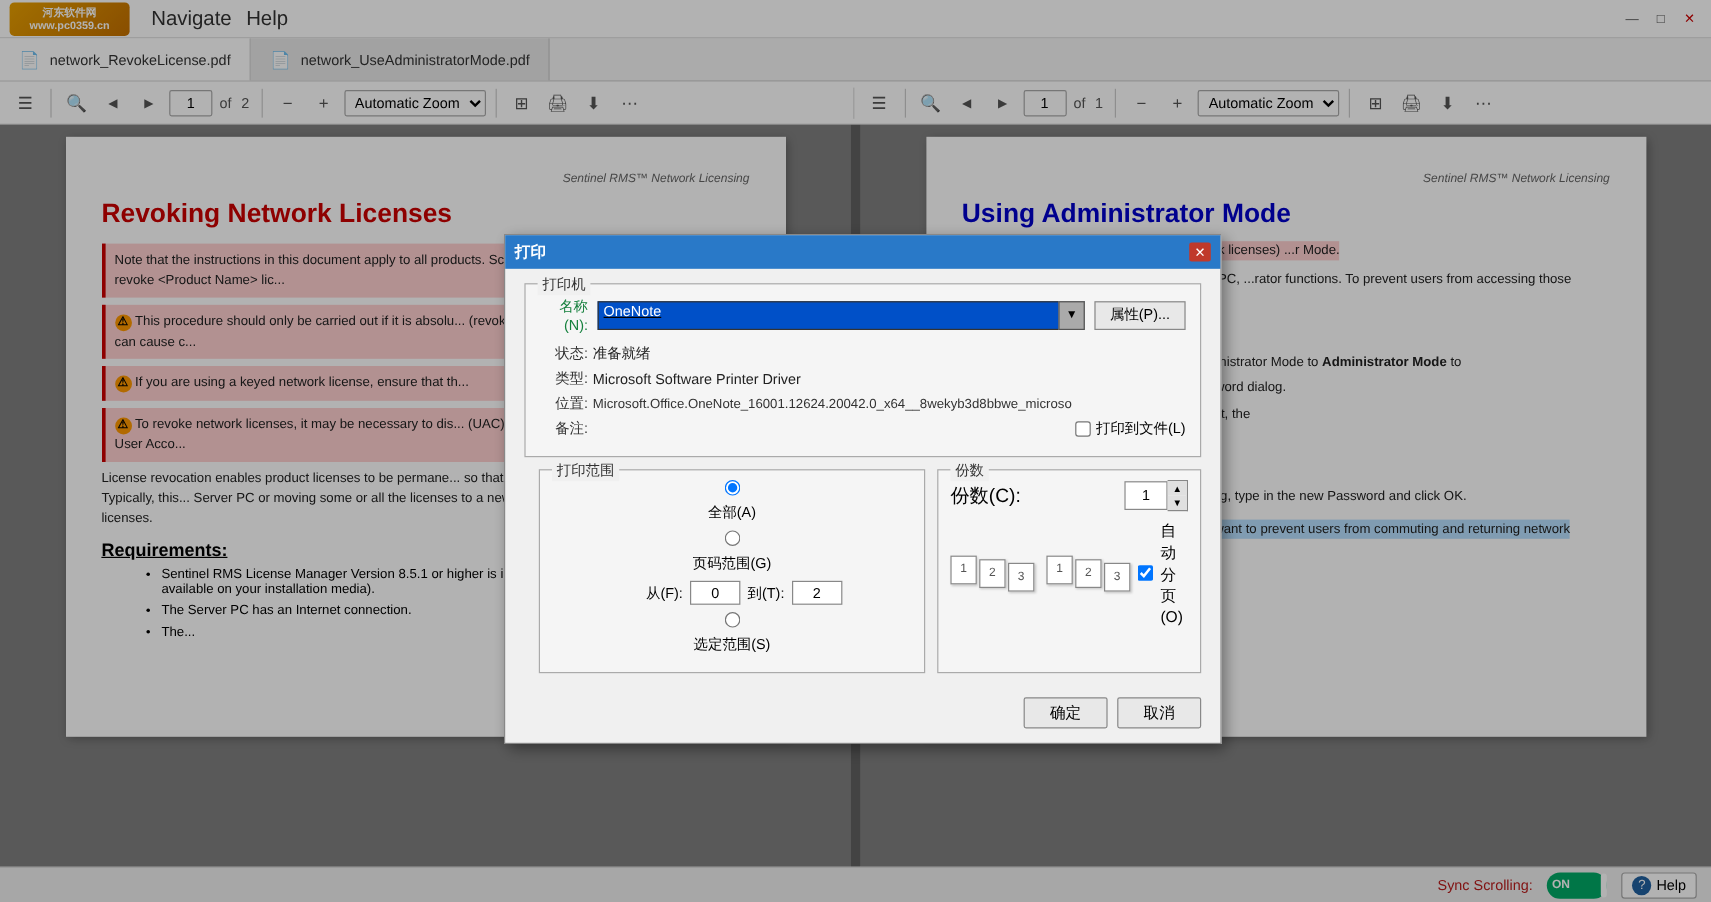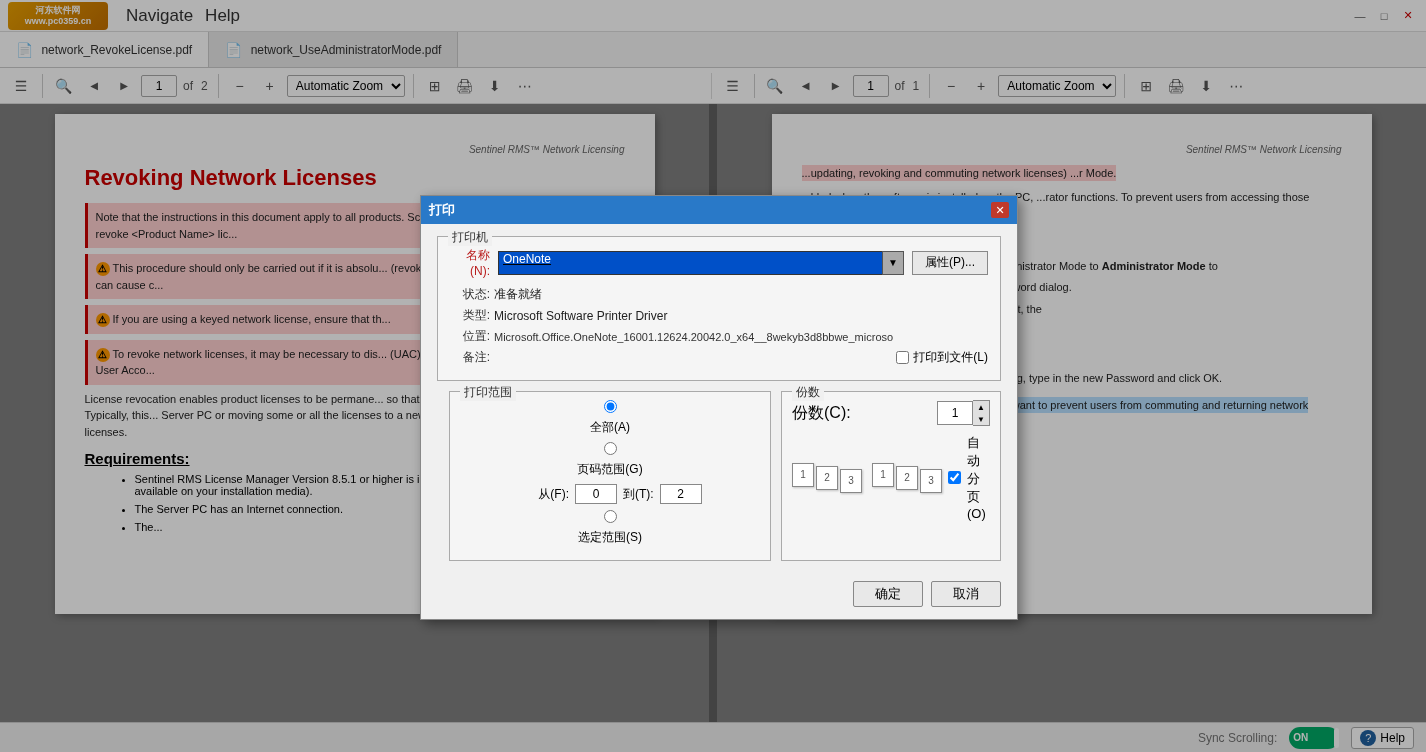--- a/index.html
+++ b/index.html
@@ -282,21 +282,21 @@
       height: 30px;
       background: #f0f0f0;
       border-top: 1px solid #ccc;
       display: flex;
       align-items: center;
       justify-content: flex-end;
       padding: 0 12px;
       gap: 12px;
       font-size: 12px;
     }
-    .sync-label { color: #737373; }
+    .sync-label { color: #b91c1c; }
     .sync-toggle {
       width: 50px;
       height: 22px;
       background: #00aa66;
       border-radius: 11px;
       display: flex;
       align-items: center;
       cursor: pointer;
     }
     .sync-knob {
@@ -395,21 +395,21 @@
     }
     .form-row {
       display: flex;
       align-items: center;
       margin-bottom: 8px;
       gap: 8px;
     }
     .form-label {
       width: 40px;
       font-size: 12px;
-      color: #b91c1c;
+      color: #15803d;
       text-align: right;
     }
     .printer-select-wrap {
       flex: 1;
       position: relative;
       text-decoration: underline;
     }
     .printer-select {
       width: 100%;
       height: 24px;
@@ -704,20 +704,23 @@
 
   <div class="pdf-pane-divider">
     <div class="scroll-arrow">▲</div>
     <div class="scroll-indicator"></div>
     <div class="scroll-arrow">▼</div>
   </div>
 
   <div class="pdf-pane" style="background:#808080; overflow-y:auto; overflow-x:hidden;">
     <div class="pdf-page">
       <div class="pdf-header">Sentinel RMS™ Network Licensing</div>
+      <div class="pdf-title-blue">
+        <span>Using Administrator Mode</span>
+      </div>
       <div class="pdf-body-right" style="margin-bottom:6px;">
         <span class="pdf-highlight-pink">...updating, revoking and commuting network licenses) ...r Mode.</span>
       </div>
       <div class="pdf-body-right" style="margin-bottom:10px;">
         <span>...bled when the software is installed on the PC, ...rator functions. To prevent users from accessing those ...rator Mode and password protect it.</span>
       </div>
       <div class="admin-title">Administrator Mode</div>
       <div class="pdf-body-right" style="margin-bottom:4px;">
         <span class="step-num">7.</span> <span>In the License Manager dialog, click Administrator Mode to</span> <strong>Administrator Mode</strong> to
       </div>

